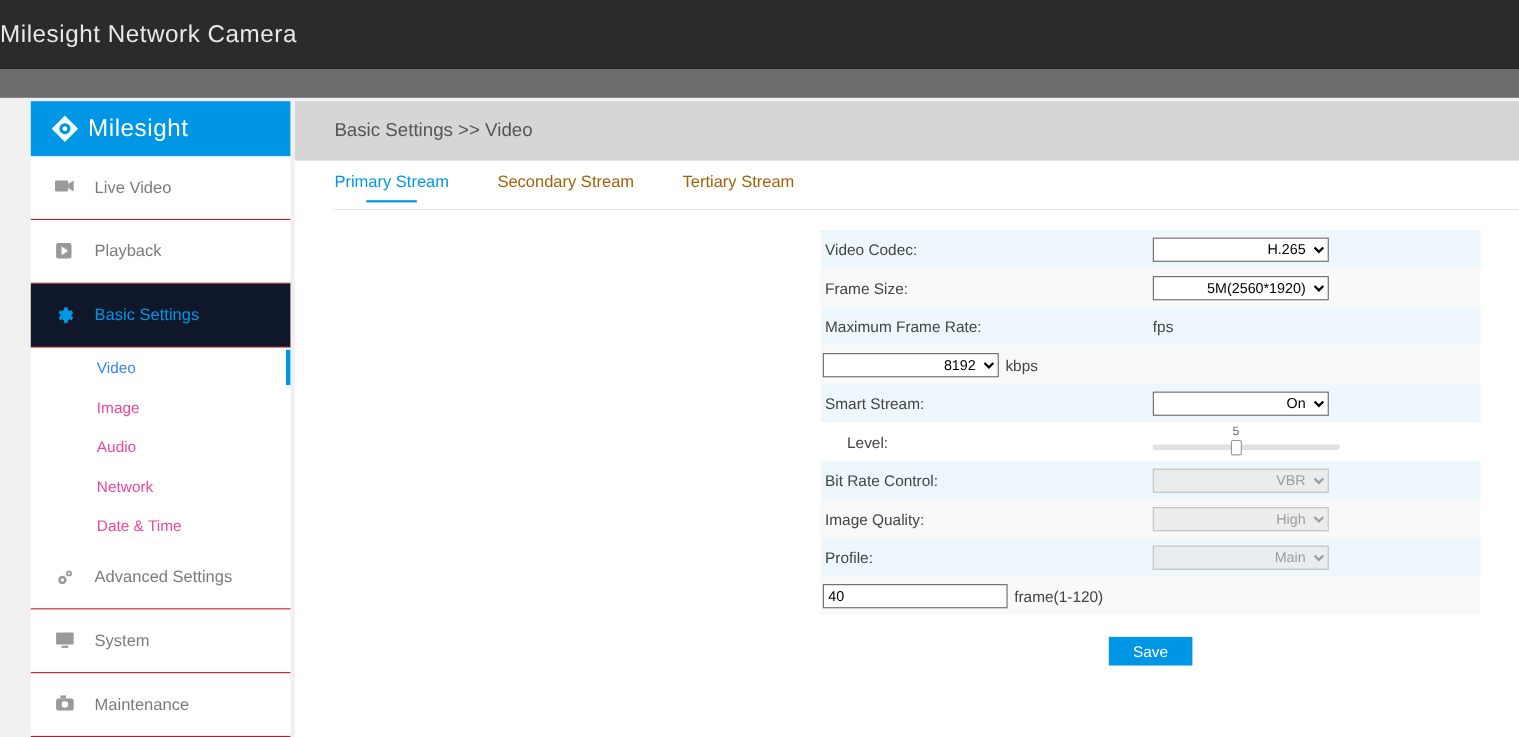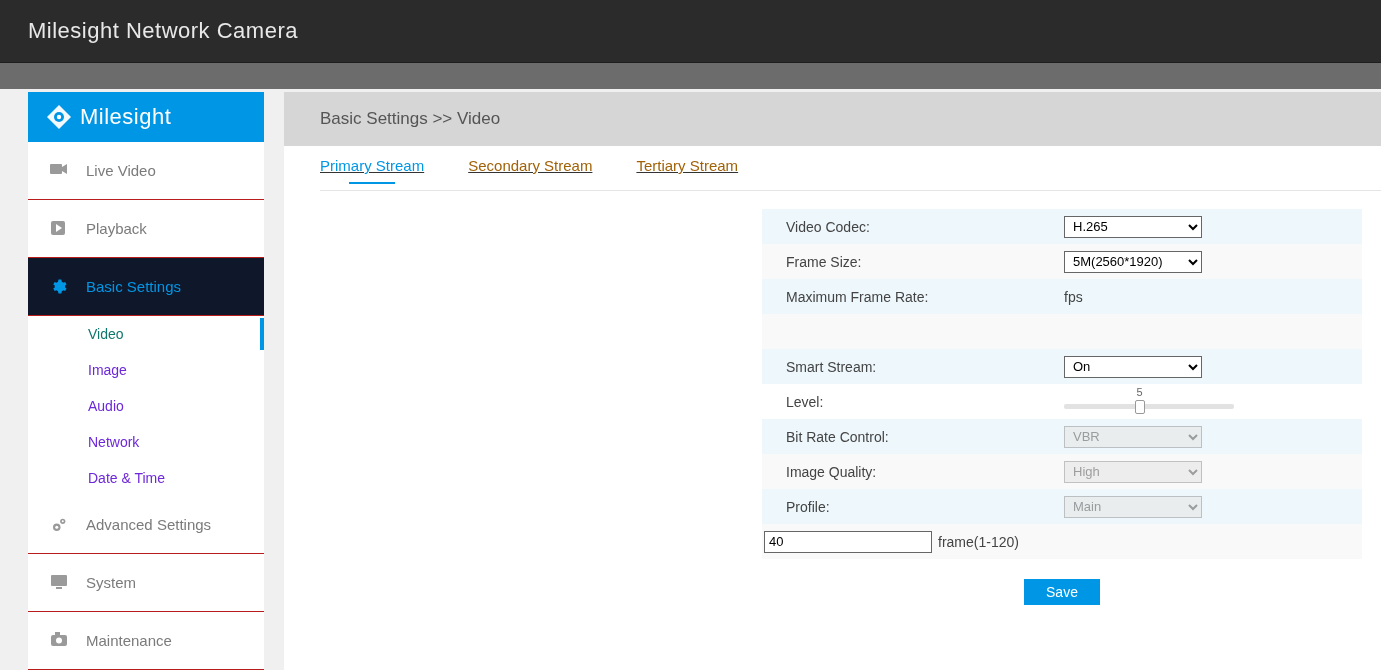--- a/index.html
+++ b/index.html
@@ -1,64 +1,64 @@
 <!DOCTYPE html>
 <html><head>
 <meta charset="utf-8">
 <style>
   * { box-sizing: border-box; margin: 0; padding: 0; }
   html, body { width: 100%; height: 100%; font-family: Arial, "Helvetica Neue", sans-serif; font-size: 14px; color: #333; background: #fff; }
   body { display: flex; flex-direction: column; }
 
-  .topbar-dark { height: 63px; background: #2b2b2b; display: flex; align-items: center; padding-left: 28px; border-bottom: 1px solid #1e1e1e; }
+  .topbar-dark { height: 63px; background: #2b2b2b; display: flex; align-items: center; border-bottom: 1px solid #1e1e1e; }
   .topbar-dark .title { color: #e8e8e8; font-size: 22px; font-weight: 400; letter-spacing: .5px; }
 
   .topbar-gray { height: 26px; background: #6c6c6c; }
 
-  .workspace { flex: 1; display: flex; background: #f0f0f0; padding-top: 3px; padding-left: 28px; overflow: hidden; gap: 16px; }
+  .workspace { flex: 1; display: flex; background: #f0f0f0; padding-top: 3px; padding-left: 28px; overflow: hidden; }
 
   .sidebar { width: 236px; background: #fff; display: flex; flex-direction: column; }
   .brand { height: 54px; background: #0ea5e9; background: #0096e6; display: flex; align-items: center; padding-left: 18px; gap: 8px; }
   .brand-logo svg { display: block; }
   .brand-text { color: #fff; font-size: 22px; font-weight: 400; letter-spacing: .5px; }
 
   .nav { display: flex; flex-direction: column; }
   .nav-item { height: 58px; display: flex; align-items: center; padding-left: 22px; gap: 18px; border-bottom: 1px solid #b91c1c; cursor: pointer; color: #7b7b7b; }
   .nav-item.active { background: #0f172a; color: #0096e6; }
   .nav-item .icon { width: 18px; height: 18px; flex: 0 0 18px; }
   .nav-item .icon svg { display: block; }
   .nav-item .label { font-size: 15px; }
 
   .subnav { display: flex; flex-direction: column; background: #fff; }
-  .subnav-item { height: 36px; display: flex; align-items: center; padding-left: 60px; cursor: pointer; color: #6d28d9; font-size: 14px; }
-  .subnav-item.active { color: #0f766e; position: relative; }
+  .subnav-item { height: 36px; display: flex; align-items: center; padding-left: 60px; cursor: pointer; color: #ec4899; font-size: 14px; }
+  .subnav-item.active { color: #3b82f6; position: relative; }
   .subnav-item.active::after { content: ""; position: absolute; right: 0; top: 2px; bottom: 2px; width: 4px; background: #0096e6; }
 
   .content { flex: 1; display: flex; flex-direction: column; background: #fff; margin-left: 4px; }
   .content-header { height: 54px; background: #d6d6d6; display: flex; align-items: center; padding-left: 36px; color: #555; font-size: 17px; }
-  .content-tabs { height: 40px; display: flex; align-items: center; gap: 44px; padding-left: 36px; border-bottom: 1px solid #fff; text-decoration: underline; }
+  .content-tabs { height: 40px; display: flex; align-items: center; gap: 44px; padding-left: 36px; border-bottom: 1px solid #fff; }
   .tab { color: #a16207; font-size: 15px; cursor: pointer; padding: 8px 0; position: relative; }
   .tab.active { color: #0096e6; }
   .tab.active::after { content: ""; position: absolute; bottom: -2px; left: 28%; width: 44%; height: 2px; background: #0096e6; }
 
   .content-body { flex: 1; border-top: 1px solid #e5e5e5; margin-left: 36px; margin-top: 4px; padding-top: 18px; }
 
   .settings-area { width: 100%; display: flex; }
   .settings-spacer { flex: 0 0 442px; }
   .settings-table { width: 600px; }
   .row { display: flex; align-items: center; height: 35px; }
   .row.odd { background: #edf7fc; }
   .row.even { background: #f9f9f9; }
   .row.sub { background: #fff; }
-  .row .label-cell { width: 300px; padding-left: 24px; color: #444; font-size: 14px; }
+  .row .label-cell { width: 300px; padding-left: 4px; color: #444; font-size: 14px; }
   .row.sub .label-cell { padding-left: 24px; }
   .row .control-cell { flex: 1; display: flex; align-items: center; gap: 6px; padding-left: 2px; }
 
   select, input[type=text] { height: 22px; border: 1px solid #666; background: #fff; font-size: 13px; padding: 0 4px; font-family: inherit; }
-  select { width: 138px; }
+  select { width: 160px; text-align: right; }
   input[type=text] { width: 168px; }
   select:disabled { background: #e9e9e9; color: #777; border-color: #aaa; }
   .unit { color: #444; font-size: 14px; }
 
   .slider-wrap { position: relative; width: 170px; height: 28px; display: flex; align-items: center; }
   .slider-track { position: absolute; left: 0; right: 0; top: 16px; height: 5px; background: #e2e2e2; border-radius: 2px; }
   .slider-thumb { position: absolute; top: 12px; width: 10px; height: 14px; background: #fff; border: 1px solid #999; border-radius: 2px; transform: translateX(-50%); }
   .slider-val { position: absolute; top: -2px; font-size: 11px; color: #666; transform: translateX(-50%); }
 
   .save-btn-row { display: flex; justify-content: center; margin-top: 20px; padding-left: 442px; width: 1042px; }
@@ -192,20 +192,24 @@
           </div>
 
           <div class="row odd">
             <div class="label-cell">Maximum Frame Rate:</div>
             <div class="control-cell">
               <span class="unit">fps</span>
             </div>
           </div>
 
           <div class="row even">
+            <div class="control-cell">
+              <select><option>8192</option></select>
+              <span class="unit">kbps</span>
+            </div>
           </div>
 
           <div class="row odd">
             <div class="label-cell">Smart Stream:</div>
             <div class="control-cell">
               <select><option>On</option></select>
             </div>
           </div>
 
           <div class="row sub">

